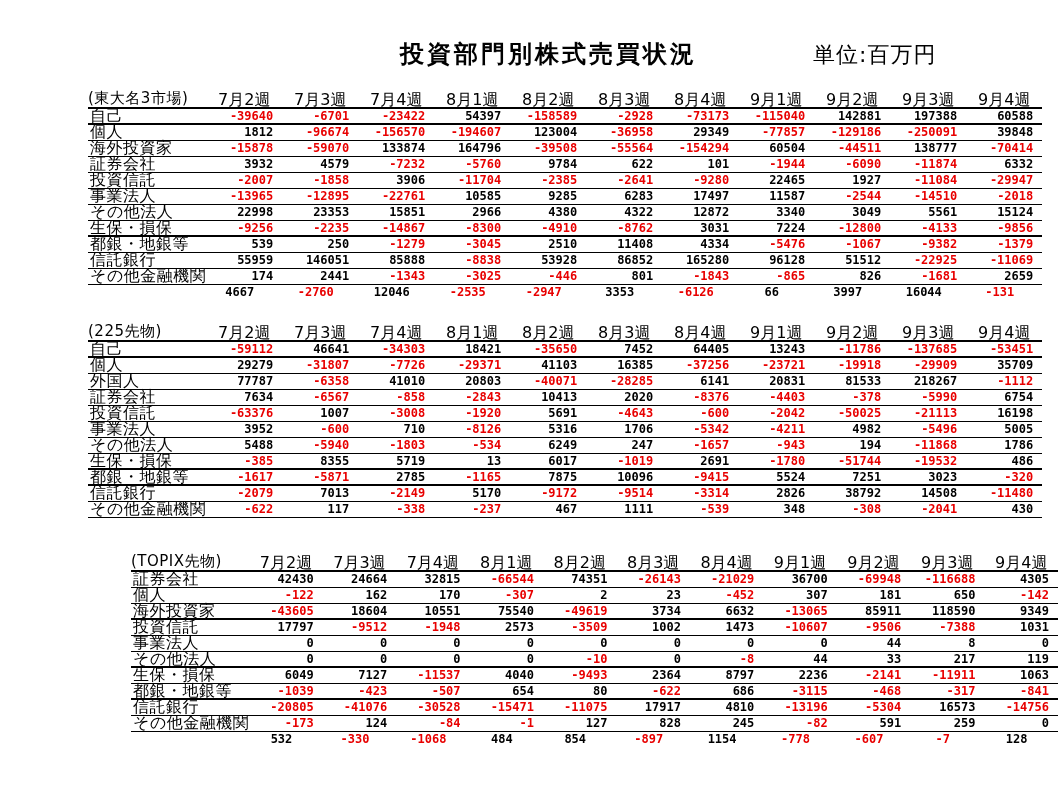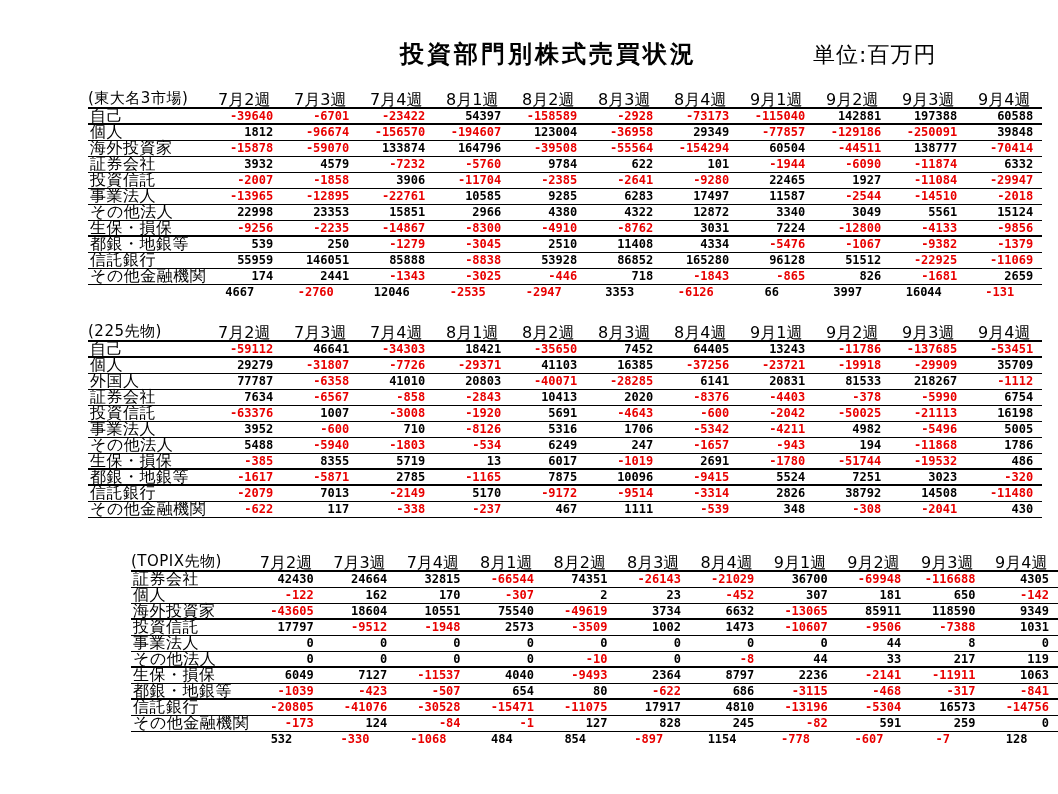--- a/index.html
+++ b/index.html
@@ -220,21 +220,21 @@
               <td class="cell neg">-22925</td>
               <td class="cell neg">-11069</td>
             </tr>
             <tr>
               <td class="rowlabel">その他金融機関</td>
               <td class="cell">174</td>
               <td class="cell">2441</td>
               <td class="cell neg">-1343</td>
               <td class="cell neg">-3025</td>
               <td class="cell neg">-446</td>
-              <td class="cell">718</td>
+              <td class="cell">801</td>
               <td class="cell neg">-1843</td>
               <td class="cell neg">-865</td>
               <td class="cell">826</td>
               <td class="cell neg">-1681</td>
               <td class="cell">2659</td>
             </tr>
             <tr class="total-row">
               <td class="rowlabel"></td>
               <td class="cell">4667</td>
               <td class="cell neg">-2760</td>

